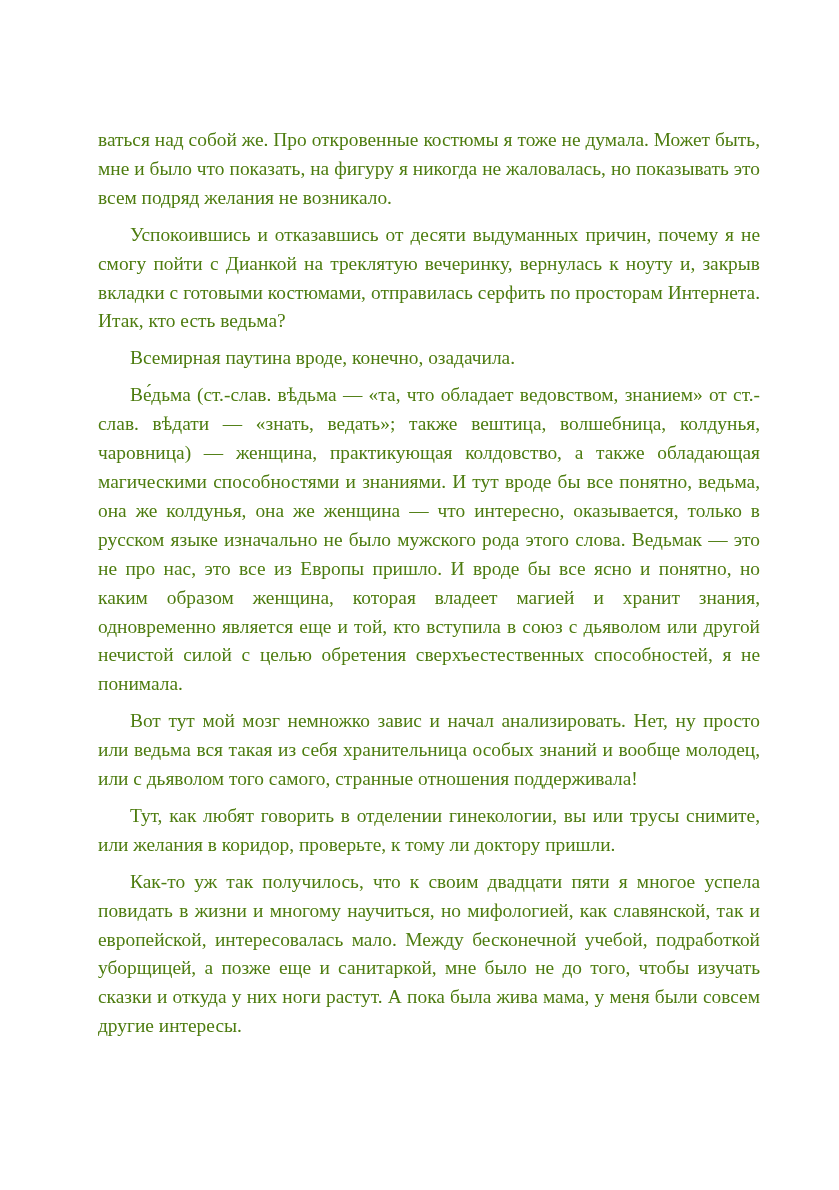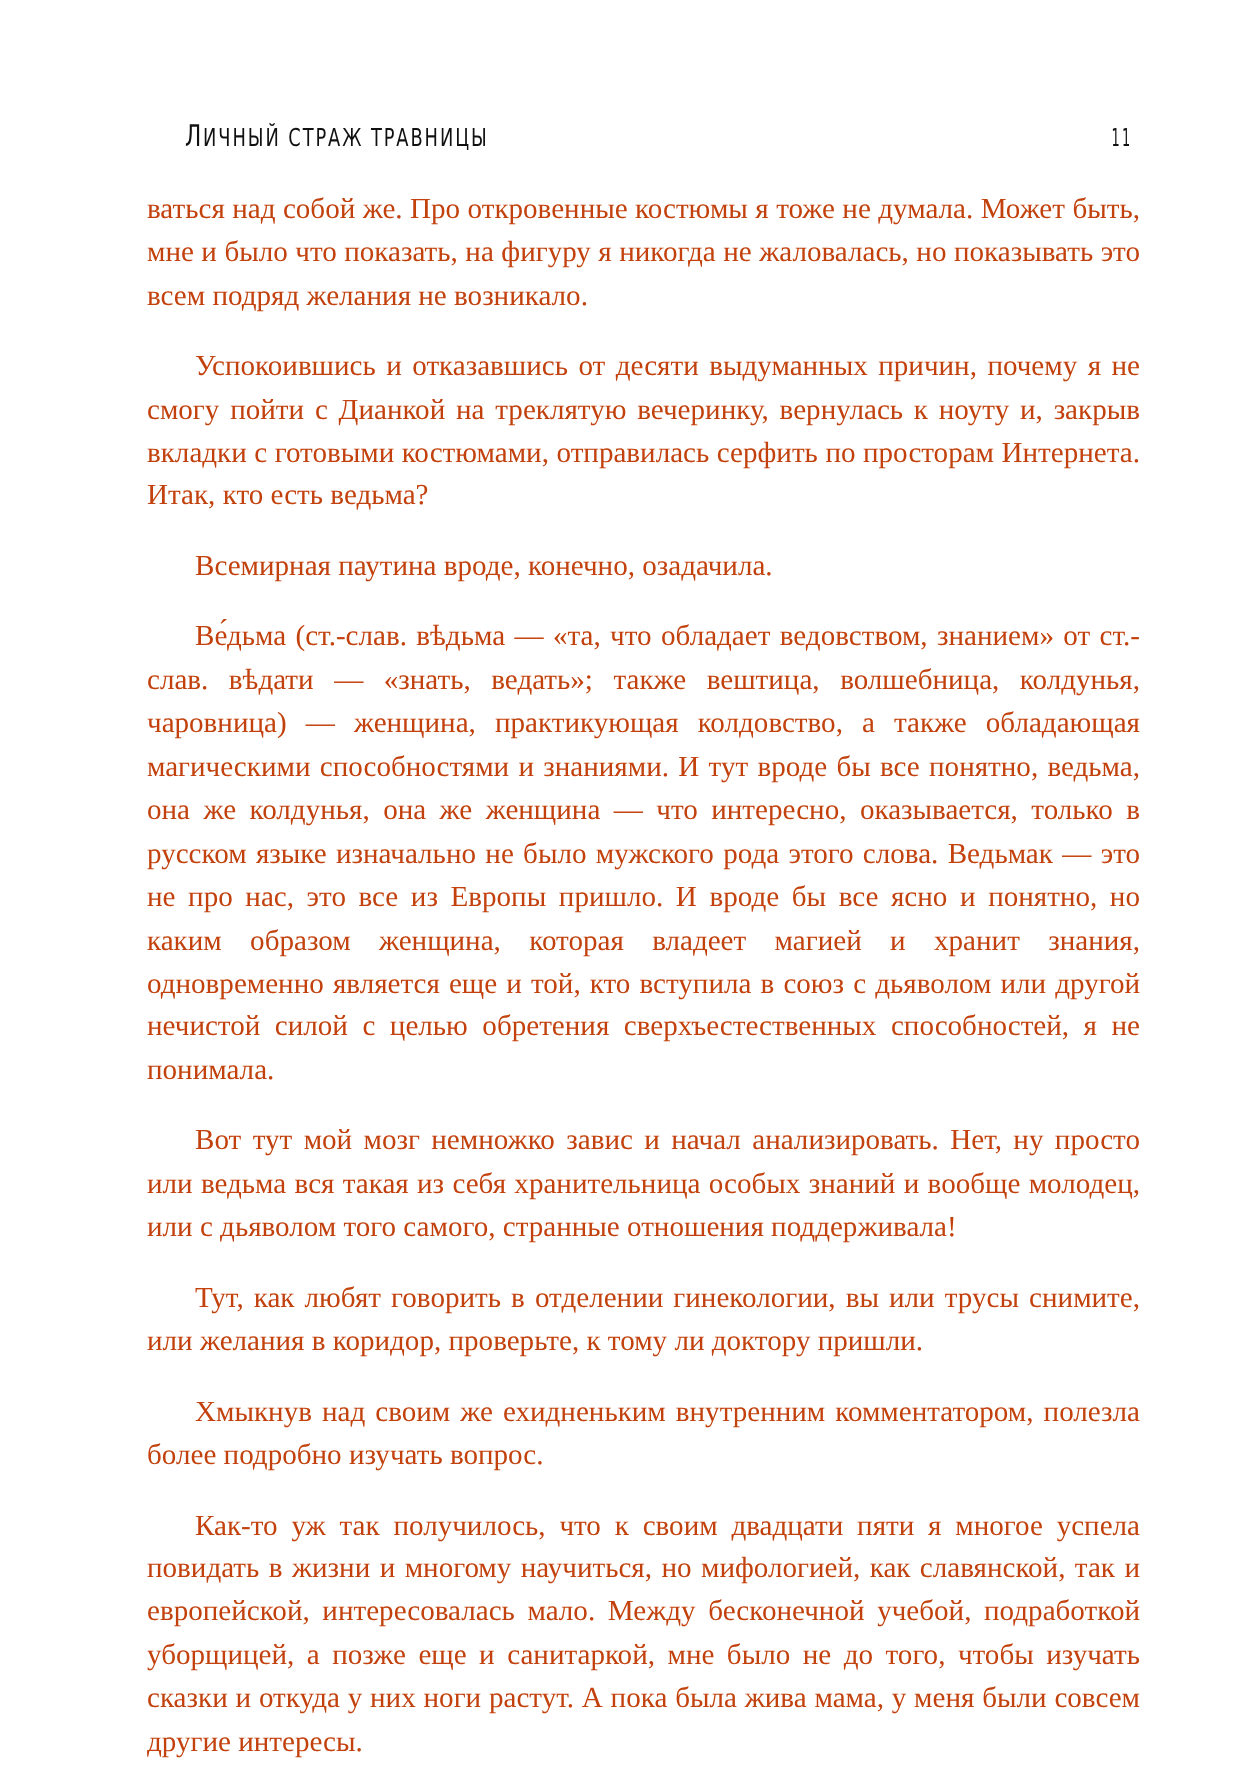--- a/index.html
+++ b/index.html
@@ -74,47 +74,42 @@
   }
 
   .para {
     margin: 0;
     font-size: 19.4px;
     line-height: 28.9px;
     text-align: justify;
     text-justify: inter-word;
     hyphens: manual;
     text-indent: 0;
-    color: #c2410c;
+    color: #4d7c0f;
   }
   .para.indent {
     text-indent: 32px;
   }
   .para + .para {
-    margin-top: 18px;
+    margin-top: 8px;
   }
 
   .b {
     font-weight: normal;
   }
 </style>
 </head>
 <body style="background: rgb(255, 255, 255); color: rgb(26, 26, 26);">
 
 <div class="page" style="background: rgb(255, 255, 255);">
 
-  <div class="running-head">
-    <div class="running-head-title">Личный страж травницы</div>
-    <div class="running-head-folio">11</div>
-  </div>
 
   <div class="text-block">
       <p class="para"><span>ваться над собой же. Про откровенные костюмы я тоже не думала. Может быть, мне и было что показать, на фигуру я никогда не жаловалась, но показывать это всем подряд желания не возникало.</span></p>
       <p class="para indent"><span>Успокоившись и отказавшись от десяти выдуманных причин, почему я не смогу пойти с Дианкой на треклятую вечеринку, вернулась к ноуту и, закрыв вкладки с готовыми костюмами, отправилась серфить по просторам Интернета. Итак, кто есть ведьма?</span></p>
       <p class="para indent"><span>Всемирная паутина вроде, конечно, озадачила.</span></p>
       <p class="para indent"><span class="b">Ве́дьма</span><span> (ст.-слав. </span><span class="b">вѣдьма</span><span> — «та, что обладает ведовством, знанием» от ст.-слав. вѣдати — «знать, ведать»; также вештица, волшебница, колдунья, чаровница) — женщина, практикующая колдовство, а также обладающая магическими способностями и знаниями. И тут вроде бы все понятно, ведьма, она же колдунья, она же женщина — что интересно, оказывается, только в русском языке изначально не было мужского рода этого слова. Ведьмак — это не про нас, это все из Европы пришло. И вроде бы все ясно и понятно, но каким образом женщина, которая владеет магией и хранит знания, одновременно является еще и той, кто вступила в союз с дьяволом или другой нечистой силой с целью обретения сверхъестественных способностей, я не понимала.</span></p>
       <p class="para indent"><span>Вот тут мой мозг немножко завис и начал анализировать. Нет, ну просто или ведьма вся такая из себя хранительница особых знаний и вообще молодец, или с дьяволом того самого, странные отношения поддерживала!</span></p>
       <p class="para indent"><span>Тут, как любят говорить в отделении гинекологии, вы или трусы снимите, или желания в коридор, проверьте, к тому ли доктору пришли.</span></p>
-      <p class="para indent"><span>Хмыкнув над своим же ехидненьким внутренним комментатором, полезла более подробно изучать вопрос.</span></p>
       <p class="para indent"><span>Как-то уж так получилось, что к своим двадцати пяти я многое успела повидать в жизни и многому научиться, но мифологией, как славянской, так и европейской, интересовалась мало. Между бесконечной учебой, подработкой уборщицей, а позже еще и санитаркой, мне было не до того, чтобы изучать сказки и откуда у них ноги растут. А пока была жива мама, у меня были совсем другие интересы.</span></p>
     </div>
 
 </div>
 
 </body></html>

